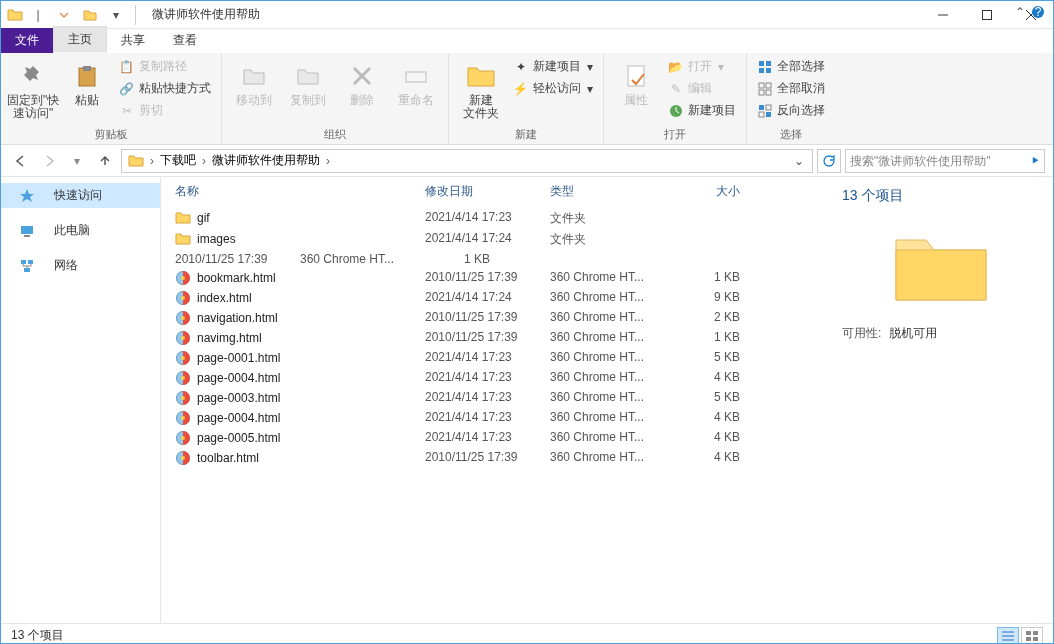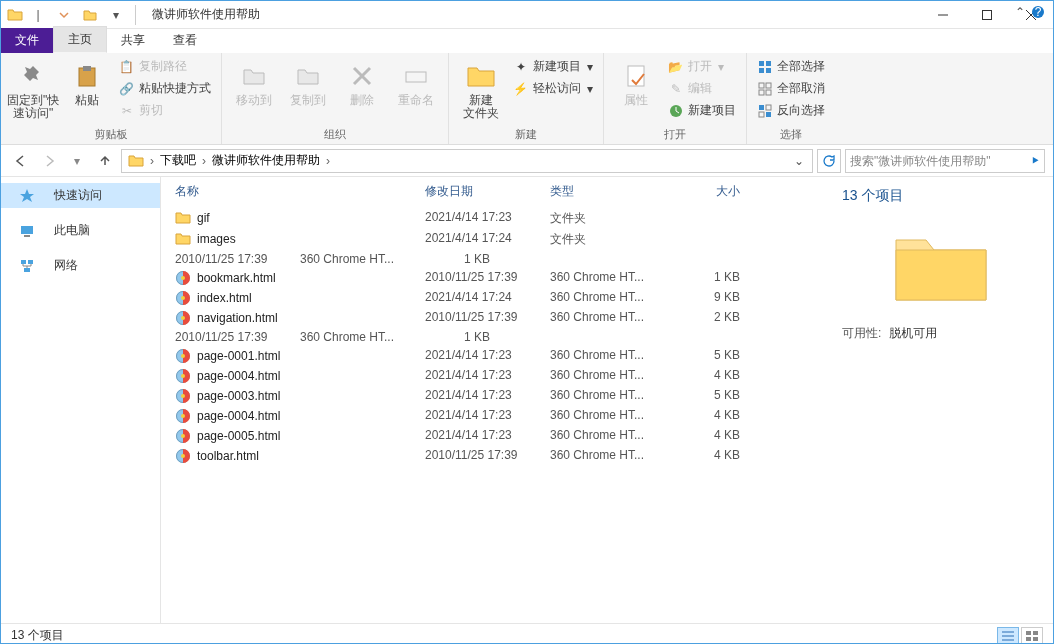--- a/index.html
+++ b/index.html
@@ -463,20 +463,31 @@
                   <circle cx="8" cy="8" r="2" fill="#f4d03f"></circle>
                 </svg>
               </span>
               <span>navigation.html</span>
             </div>
             <div class="rdate">2010/11/25 17:39</div>
             <div class="rtype">360 Chrome HT...</div>
             <div class="rsize">2 KB</div>
           </div>
           <div class="row">
+            <div class="rname">
+              <span class="fico">
+                <svg width="16" height="16">
+                  <circle cx="8" cy="8" r="6.5" fill="#fff" stroke="#999"></circle>
+                  <path d="M8 1a7 7 0 0 1 0 14" fill="#e84c3d"></path>
+                  <path d="M8 1a7 7 0 0 0 0 14" fill="#4aa3df" opacity="0.6"></path>
+                  <circle cx="8" cy="8" r="2" fill="#f4d03f"></circle>
+                </svg>
+              </span>
+              <span>navimg.html</span>
+            </div>
             <div class="rdate">2010/11/25 17:39</div>
             <div class="rtype">360 Chrome HT...</div>
             <div class="rsize">1 KB</div>
           </div>
           <div class="row">
             <div class="rname">
               <span class="fico">
                 <svg width="16" height="16">
                   <circle cx="8" cy="8" r="6.5" fill="#fff" stroke="#999"></circle>
                   <path d="M8 1a7 7 0 0 1 0 14" fill="#e84c3d"></path>

